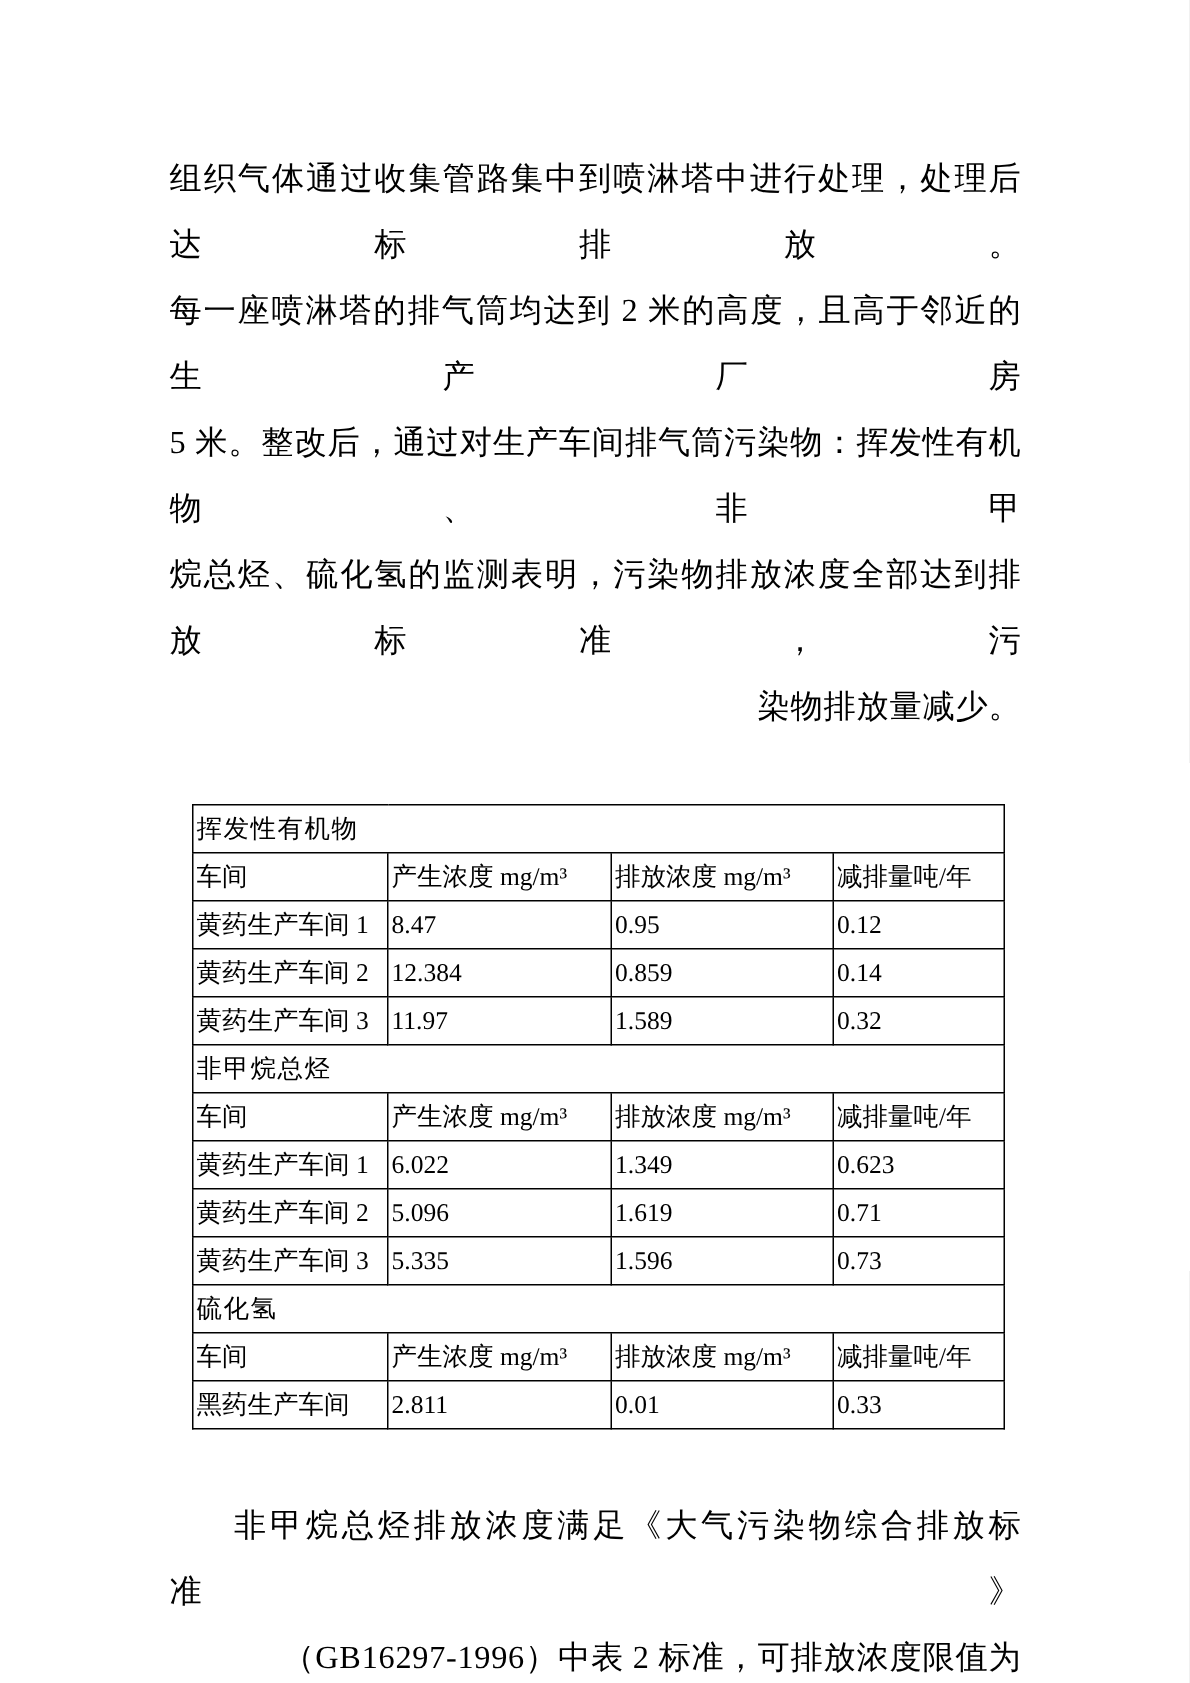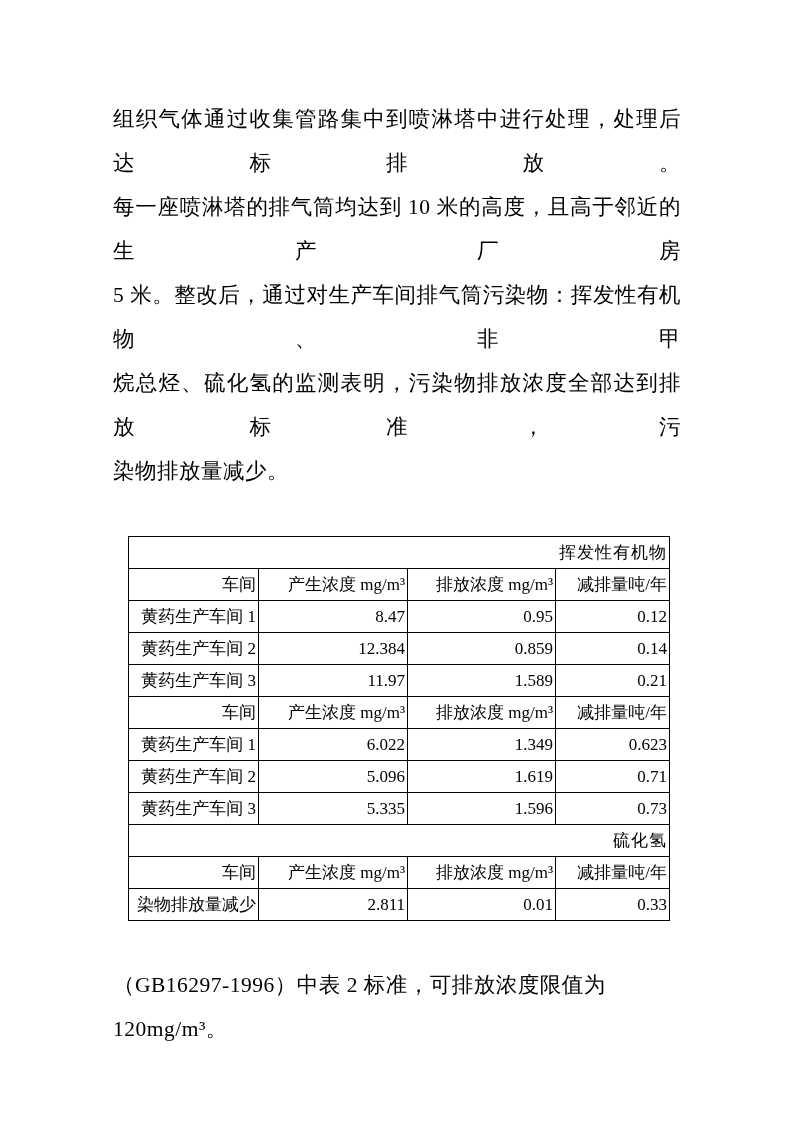--- a/index.html
+++ b/index.html
@@ -12,58 +12,58 @@
     overflow:hidden;
     margin:0 auto;
   }
   .content{
     position:absolute;
     left:113px;top:97px;
     width:568px;
   }
   .para{font-size:21.5px;line-height:44px;}
   .para .line{
-    text-align:left;
+    text-align:right;
     letter-spacing:0.5px;
   }
   .para .line.stretch{
     text-align:justify;
     text-align-last:justify;
   }
   .para .line.indent{
     text-indent:2em;
   }
   table.doc-table{
     border-collapse:collapse;
     table-layout:fixed;
     width:541px;
     margin-left:15px;
     margin-top:43px;
     margin-bottom:42px;
   }
   table.doc-table td{
     border:1px solid #000000;
-    text-align:right;
+    text-align:left;
     vertical-align:middle;
     font-size:17px;
     height:31px;
     padding:0 2px;
     overflow:hidden;
   }
   table.doc-table td.section-title{letter-spacing:1px;}
 </style>
 </head>
 <body>
 
 <div class="page">
   <div class="content">
 
     <div class="para">
         <div class="line stretch">组织气体通过收集管路集中到喷淋塔中进行处理，处理后达标排放。</div>
-        <div class="line stretch">每一座喷淋塔的排气筒均达到 10 米的高度，且高于邻近的生产厂房</div>
+        <div class="line stretch">每一座喷淋塔的排气筒均达到 2 米的高度，且高于邻近的生产厂房</div>
         <div class="line stretch">5 米。整改后，通过对生产车间排气筒污染物：挥发性有机物、非甲</div>
         <div class="line stretch">烷总烃、硫化氢的监测表明，污染物排放浓度全部达到排放标准，污</div>
         <div class="line">染物排放量减少。</div>
       </div>
 
     <table class="doc-table">
       <colgroup>
           <col style="width: 130px;">
           <col style="width: 149px;">
           <col style="width: 148px;">
@@ -88,21 +88,24 @@
           <tr>
             <td>黄药生产车间 2</td>
             <td>12.384</td>
             <td>0.859</td>
             <td>0.14</td>
           </tr>
           <tr>
             <td>黄药生产车间 3</td>
             <td>11.97</td>
             <td>1.589</td>
-            <td>0.21</td>
+            <td>0.32</td>
+          </tr>
+          <tr>
+            <td class="section-title" colspan="4">非甲烷总烃</td>
           </tr>
           <tr>
             <td class="header-cell">车间</td>
             <td class="header-cell">产生浓度 mg/m³</td>
             <td class="header-cell">排放浓度 mg/m³</td>
             <td class="header-cell">减排量吨/年</td>
           </tr>
           <tr>
             <td>黄药生产车间 1</td>
             <td>6.022</td>
@@ -124,26 +127,27 @@
           <tr>
             <td class="section-title" colspan="4">硫化氢</td>
           </tr>
           <tr>
             <td class="header-cell">车间</td>
             <td class="header-cell">产生浓度 mg/m³</td>
             <td class="header-cell">排放浓度 mg/m³</td>
             <td class="header-cell">减排量吨/年</td>
           </tr>
           <tr>
-            <td>染物排放量减少</td>
+            <td>黑药生产车间</td>
             <td>2.811</td>
             <td>0.01</td>
             <td>0.33</td>
           </tr>
         </tbody>
     </table>
 
     <div class="para">
+        <div class="line stretch indent">非甲烷总烃排放浓度满足《大气污染物综合排放标准》</div>
         <div class="line">（GB16297-1996）中表 2 标准，可排放浓度限值为 120mg/m³。</div>
       </div>
 
   </div>
 </div>
 
 </body></html>

